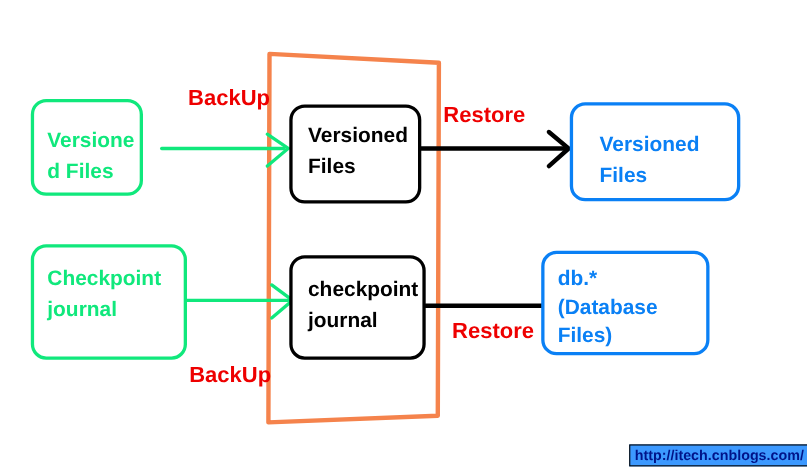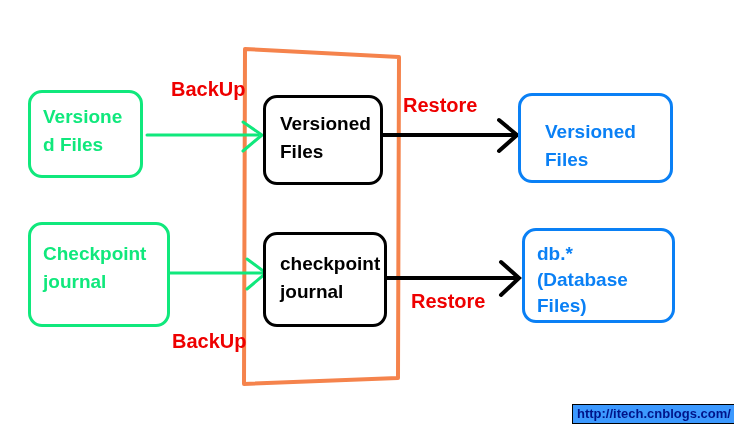--- a/index.html
+++ b/index.html
@@ -31,26 +31,26 @@
     color: #10e87c;
   }
   .box-black {
     border: 3px solid #000000;
     color: #000000;
   }
   .box-blue {
     border: 3px solid #0a80f5;
     color: #0a80f5;
   }
-  #src-versioned  { left: 28px;  top: 90px;  width: 115px; height: 88px;  padding: 10px 6px 0 12px; }
+  #src-versioned  { left: 28px;  top: 90px;  width: 102px; height: 88px;  padding: 22px 6px 0 12px; }
   #src-checkpoint { left: 28px;  top: 222px; width: 142px; height: 105px; padding: 15px 6px 0 12px; }
   #mid-versioned  { left: 263px; top: 95px;  width: 120px; height: 90px;  padding: 12px 4px 0 14px; }
   #mid-checkpoint { left: 263px; top: 232px; width: 124px; height: 95px;  padding: 15px 4px 0 14px; }
   #dst-versioned  { left: 518px; top: 93px;  width: 155px; height: 90px;  padding: 22px 6px 0 24px; }
-  #dst-database   { left: 522px; top: 228px; width: 153px; height: 95px;  padding: 10px 4px 0 12px; font-size: 19px; line-height: 26px; }
+  #dst-database   { left: 492px; top: 228px; width: 153px; height: 95px;  padding: 10px 4px 0 12px; font-size: 19px; line-height: 26px; }
   .flow-label {
     position: absolute;
     color: #ee0000;
     font-weight: bold;
     font-size: 20px;
     white-space: nowrap;
   }
   #label-backup-top    { left: 171px; top: 78px; }
   #label-restore-top   { left: 403px; top: 94px; }
   #label-restore-bottom{ left: 411px; top: 290px; }

